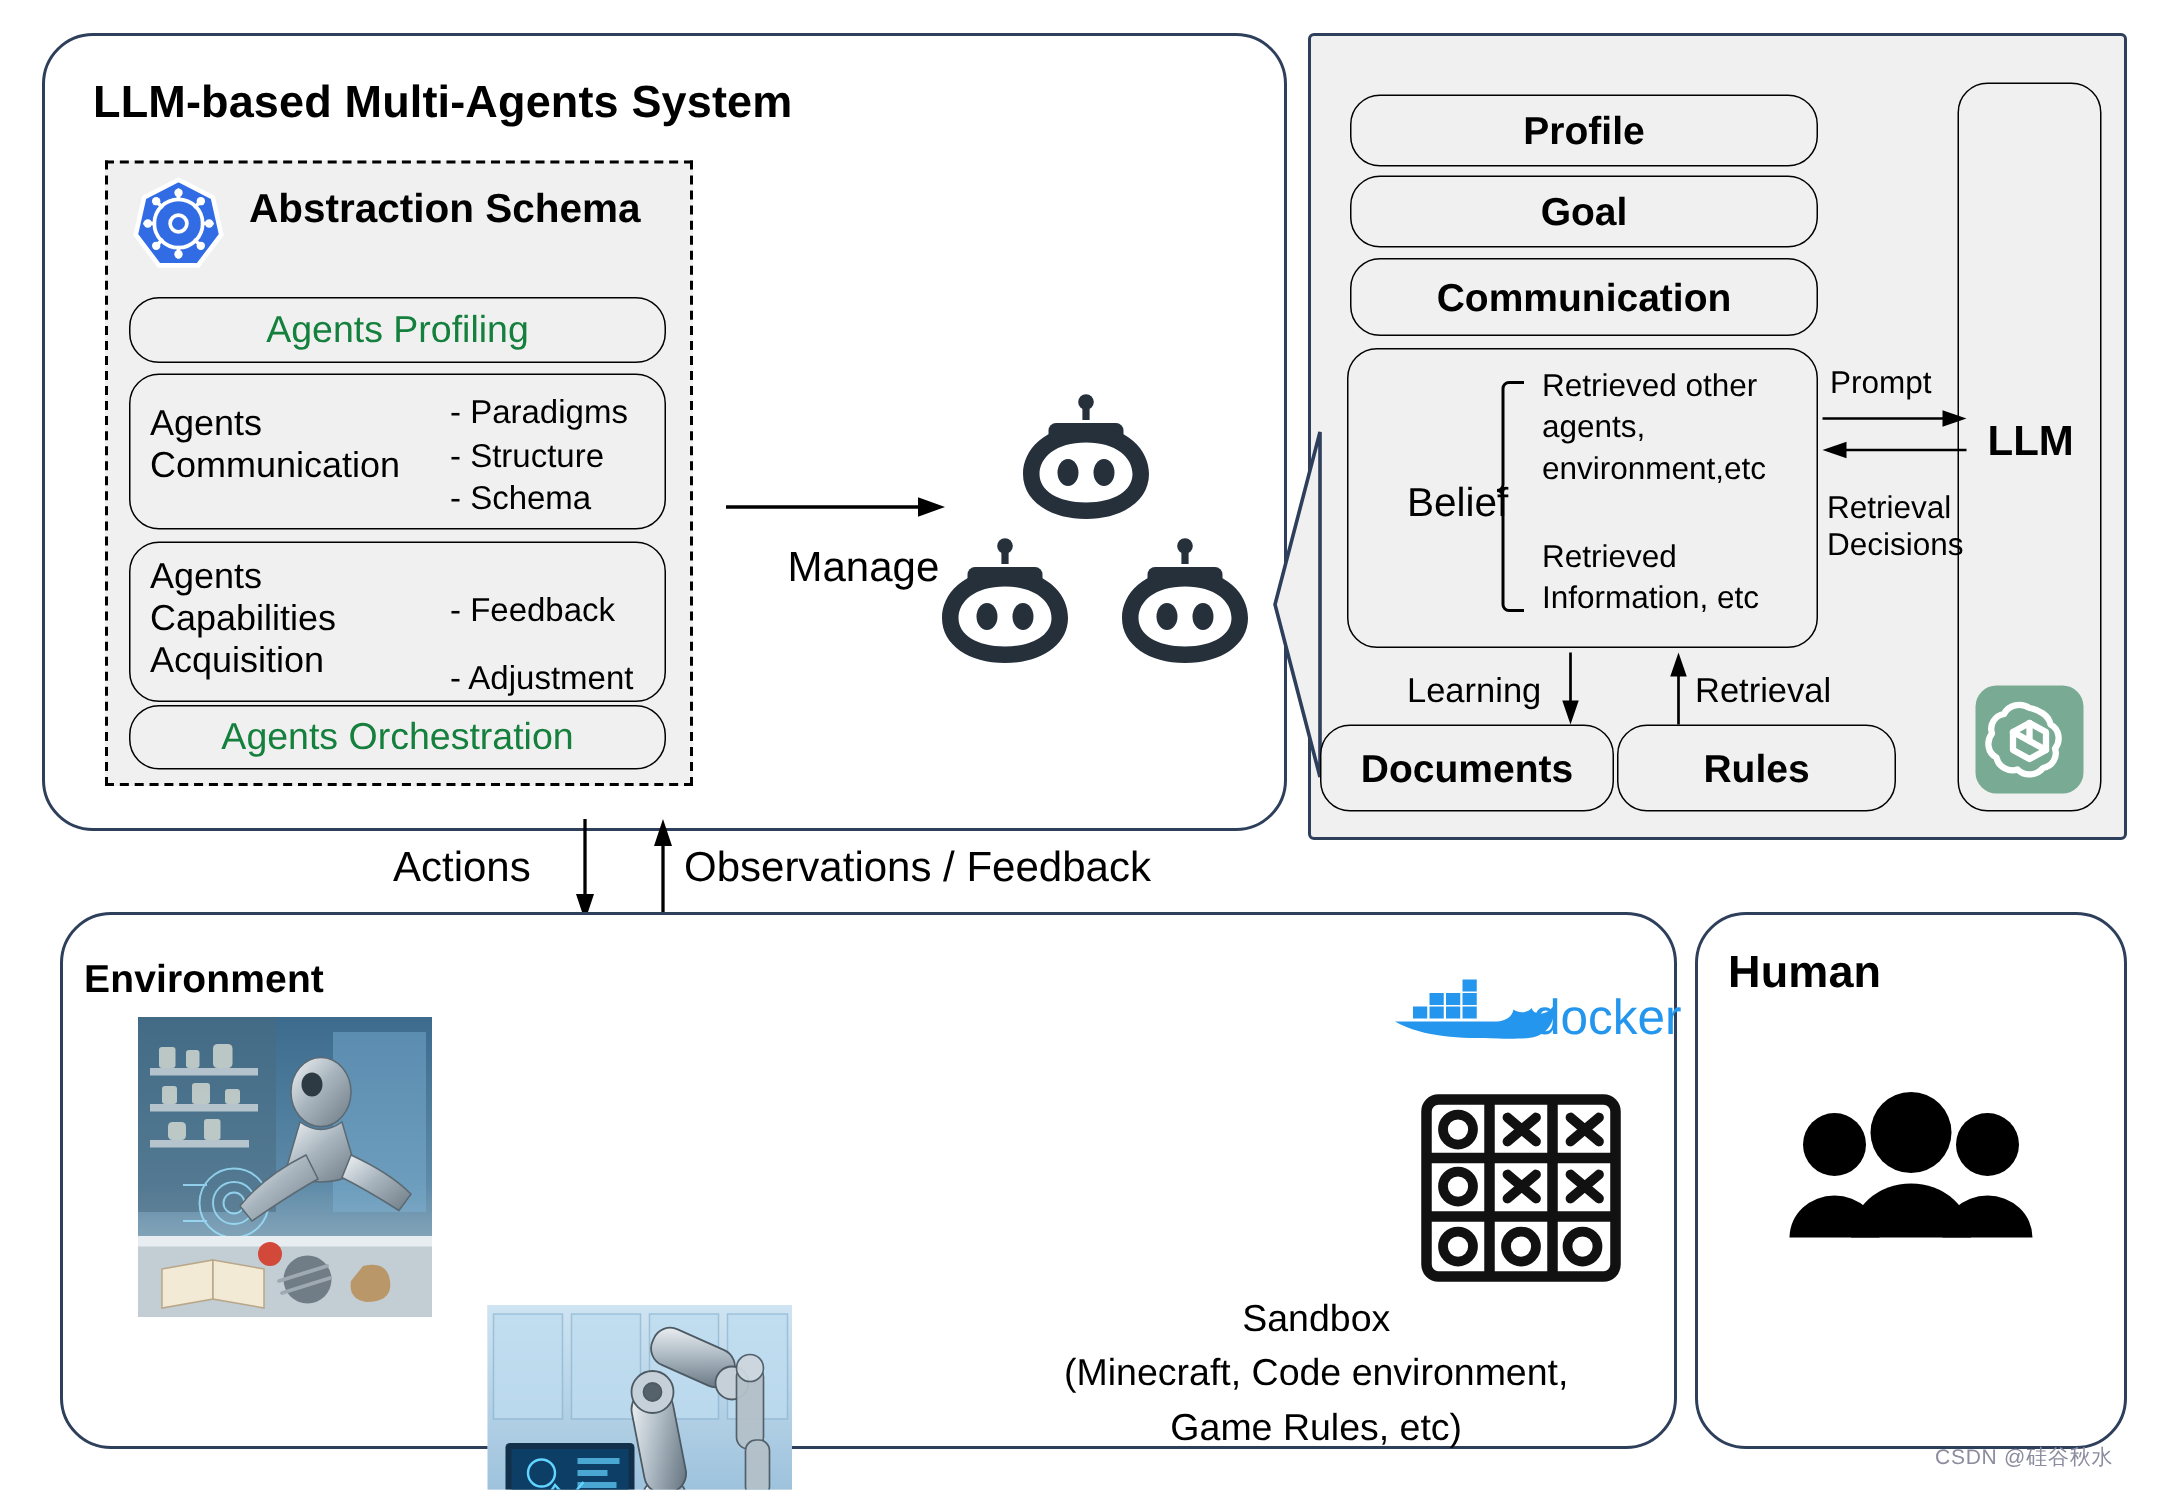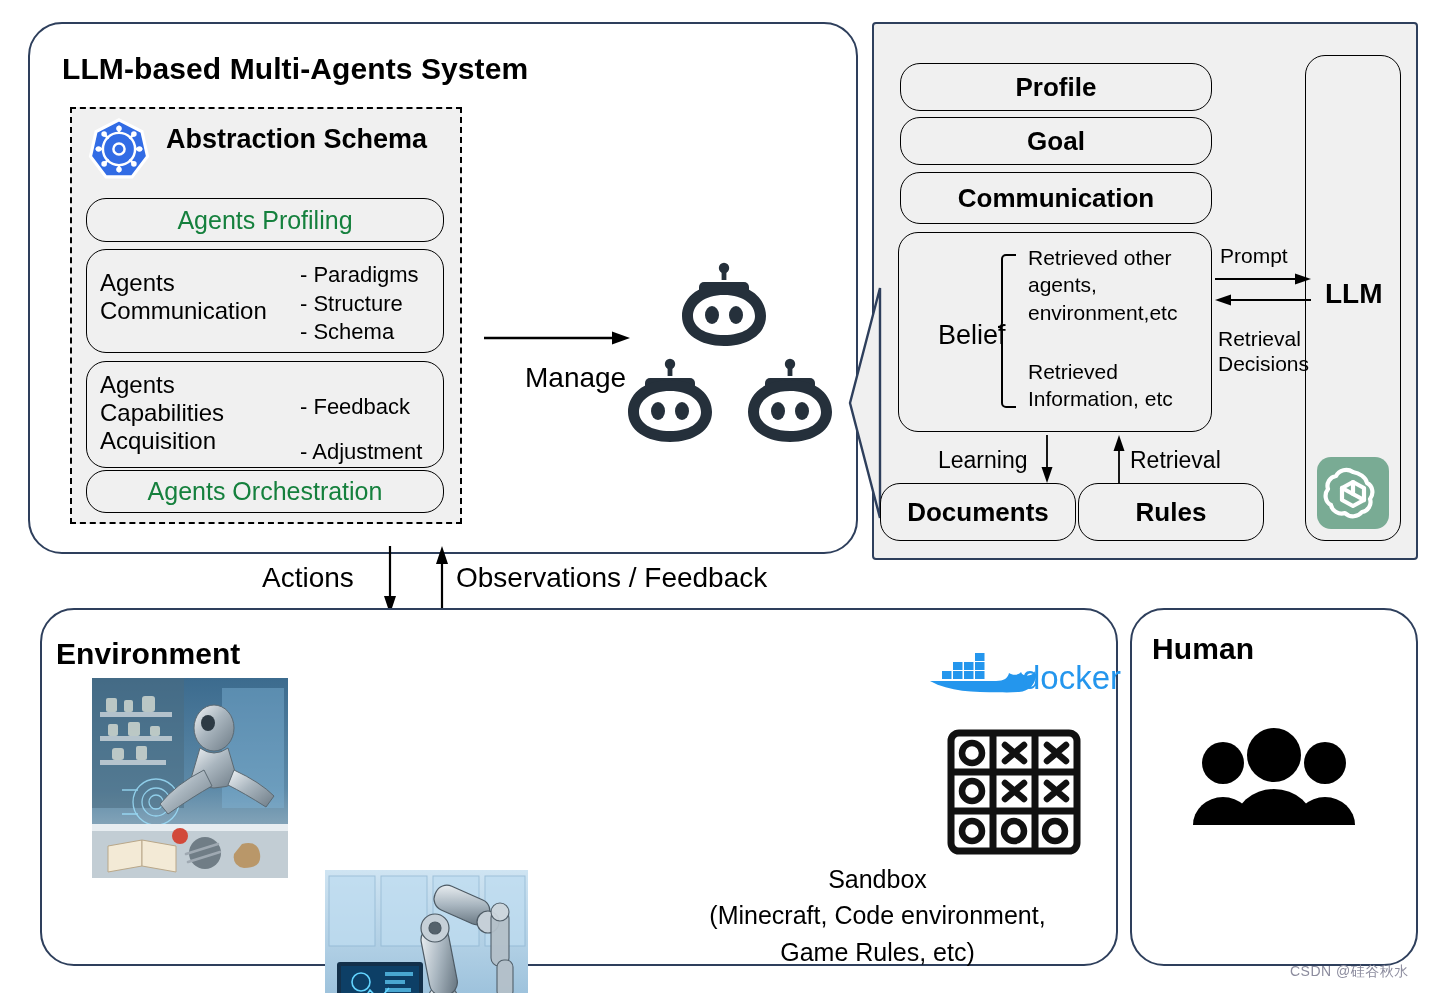--- a/index.html
+++ b/index.html
@@ -289,21 +289,21 @@
 
   <div class="abs" style="left:435px;top:546px;width:14px;height:68px;">
     <svg width="14" height="68" viewBox="0 0 14 68">
       <line x1="7" y1="14" x2="7" y2="68" stroke="#000" stroke-width="2.2"></line>
       <polygon points="7,0 1,18 13,18" fill="#000"></polygon>
     </svg>
   </div>
   <div class="abs conn-lbl" style="left:456px;top:562px;font-size:28px;">Observations / Feedback</div>
 
   <div class="abs panel" style="left:40px;top:608px;width:1078px;height:358px;"></div>
-  <div class="abs panel-title" style="left:56px;top:637px;font-size:30px;">Environment</div>
+  <div class="abs panel-title" style="left:56px;top:637px;font-size:26px;">Environment</div>
 
   <div class="abs ph" style="left:92px;top:678px;width:196px;height:200px;">
     <svg width="196" height="200" viewBox="0 0 196 200" preserveAspectRatio="none">
       <defs>
         <linearGradient id="kbg" x1="0" y1="0" x2="0" y2="1">
           <stop offset="0%" stop-color="#3c6b8e"></stop>
             <stop offset="55%" stop-color="#5d8aa8"></stop>
           <stop offset="100%" stop-color="#b9c8cf"></stop>
         </linearGradient>
         <linearGradient id="met" x1="0" y1="0" x2="1" y2="1">

